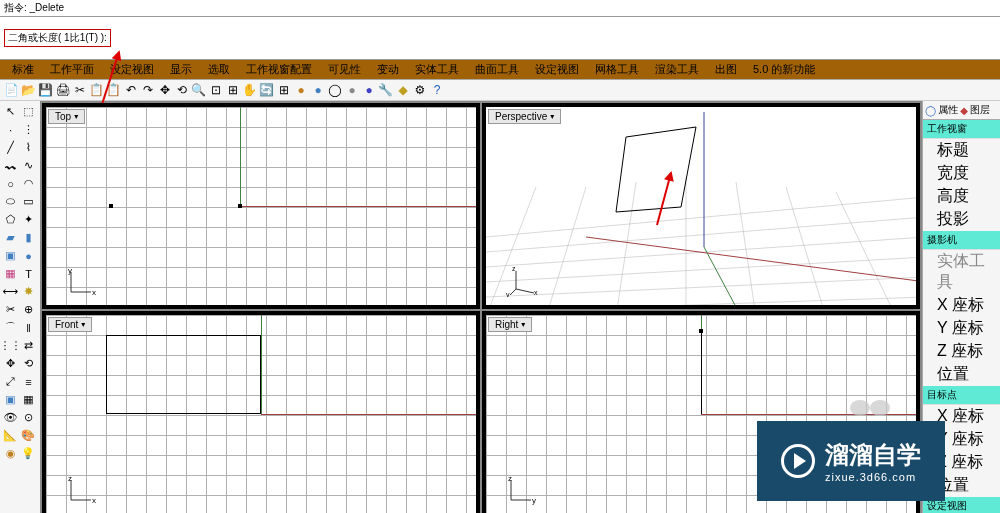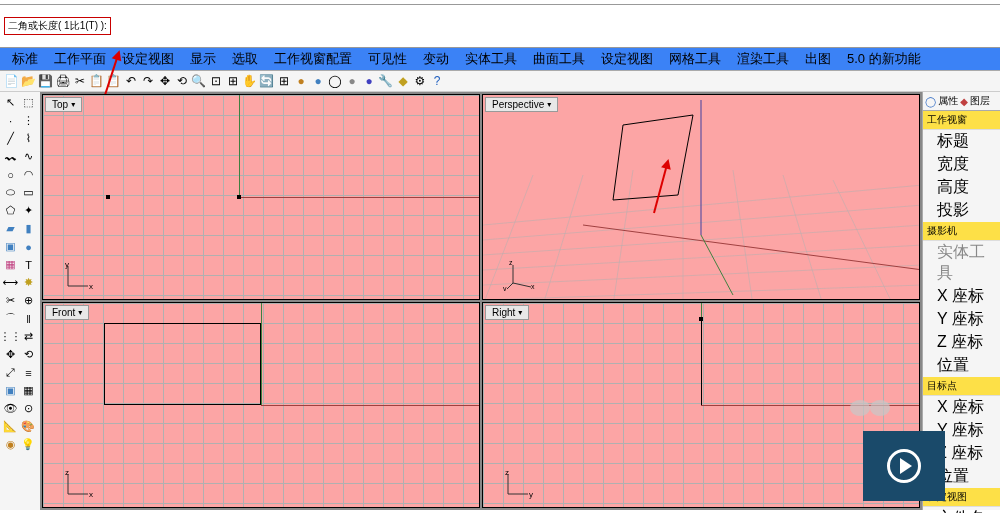--- a/index.html
+++ b/index.html
@@ -42,23 +42,23 @@
       outline: none;
       font-size: 10px;
       margin-left: 4px;
       flex: 1;
     }
     
     
     .menu-tabs {
       display: flex;
       border-bottom: 1px solid #aaa;
-      background: #3b82f6;
+      background: #a16207;
       padding: 0 4px;
-      font-size: 13px;
+      font-size: 11px;
     }
     .menu-tab {
       padding: 2px 8px;
       cursor: pointer;
       color: #000;
     }
     
     
     .toolbar {
       display: flex;
@@ -109,24 +109,24 @@
     .viewports {
       flex: 1;
       display: grid;
       grid-template-columns: 1fr 1fr;
       grid-template-rows: 1fr 1fr;
       gap: 2px;
       padding: 2px;
       background: #888;
     }
     .viewport {
-      background: #fca5a5;
+      background: #ffffff;
       position: relative;
       overflow: hidden;
-      border: 1px solid #000000;
+      border: 4px solid #000000;
     }
     .viewport-label {
       position: absolute;
       top: 2px; left: 2px;
       background: #e8e8e8;
       border: 1px solid #999;
       padding: 1px 6px;
       font-size: 10px;
       display: flex;
       align-items: center;
@@ -178,21 +178,21 @@
       align-items: center;
       gap: 2px;
       cursor: pointer;
     }
     .panel-section {
       padding: 2px 4px;
       border-bottom: 1px solid #ddd;
       font-size: 10px;
     }
     .panel-header {
-      background: #fde047;
+      background: #5eead4;
       font-weight: normal;
     }
     .panel-item {
       padding: 1px 2px 1px 14px;
       font-size: 16px;
     }
     
     
     .watermark {
       position: absolute;
@@ -256,20 +256,21 @@
       position: absolute;
       width: 4px; height: 4px;
       background: #000;
       transform: translate(-50%, -50%);
     }
   </style>
 </head>
 <body>
 
 <div class="command-history">
+  <div>指令: _Delete</div>
 </div>
 
 <div class="command-input-row">
   <span class="command-prompt">
     <span>二角或长度</span>
     <span>( 1比1(T) ):</span>
   </span>
   <input class="command-field" type="text" style="">
 </div>
 
@@ -550,13 +551,17 @@
 
 <svg style="position:absolute; bottom:95px; right:105px; width:50px; height:25px;">
   <ellipse cx="15" cy="15" rx="10" ry="8" fill="#c8c8c8" opacity="0.7"></ellipse>
   <ellipse cx="35" cy="15" rx="10" ry="8" fill="#c8c8c8" opacity="0.7"></ellipse>
 </svg>
 
 <div class="watermark">
   <span class="watermark-icon">
     <span class="watermark-tri"></span>
   </span>
+  <span>
+    <span>溜溜自学</span>
+    <span class="watermark-url">zixue.3d66.com</span>
+  </span>
 </div>
 
 </body></html>

